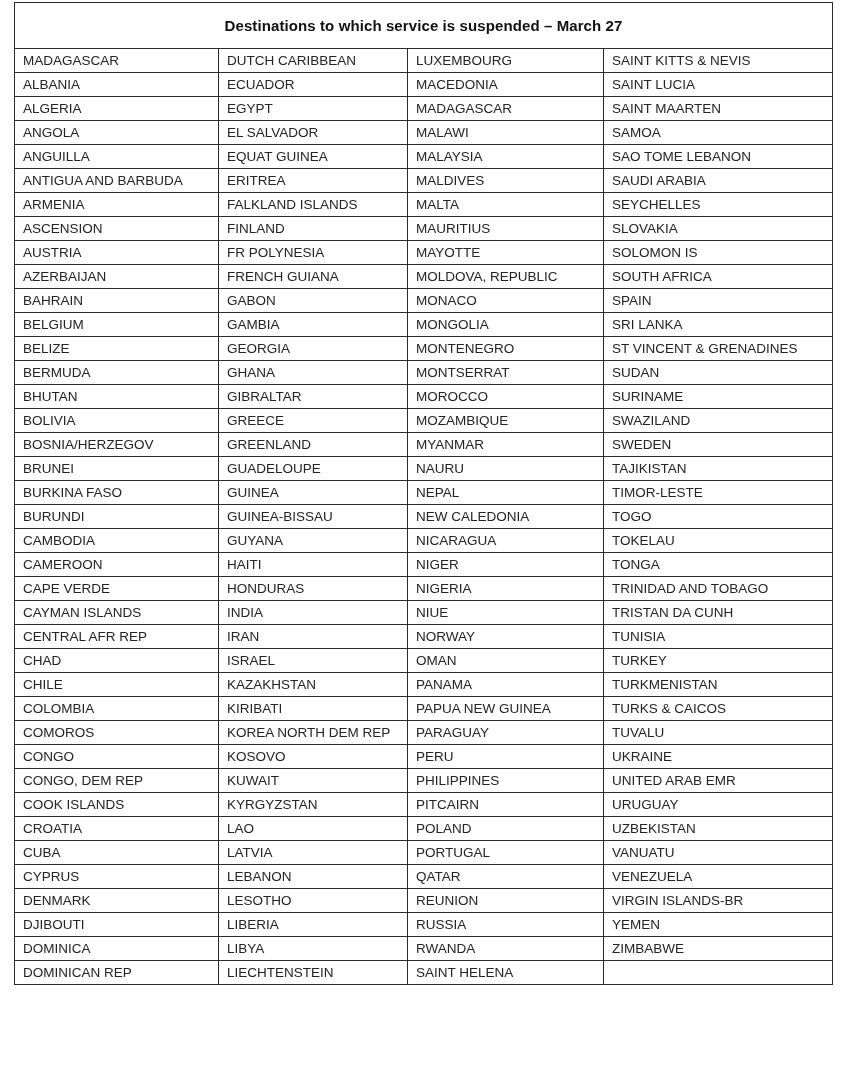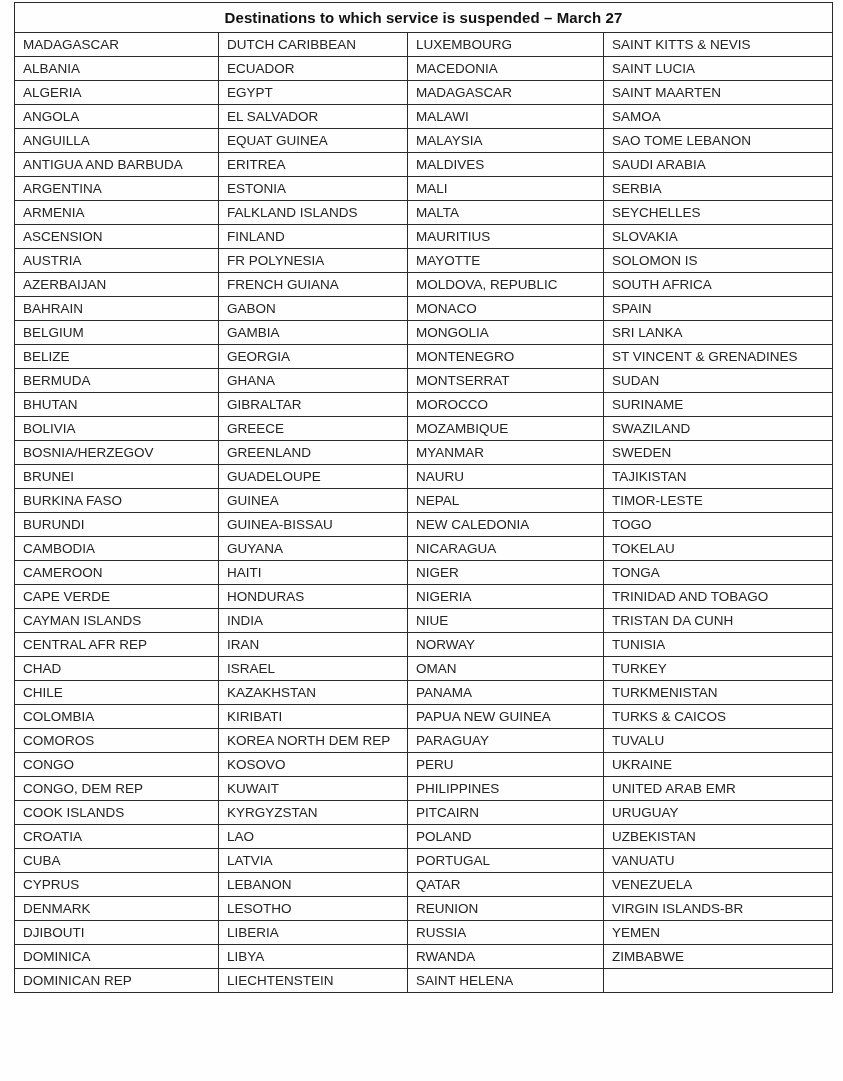--- a/index.html
+++ b/index.html
@@ -32,21 +32,21 @@
     padding: 0 0 0 8px;
     overflow: hidden;
     white-space: nowrap;
   }
   .doc-table th {
     height: 29px;
     text-align: center;
     font-size: 15px;
     font-weight: bold;
     letter-spacing: 0.1px;
-    padding: 0;
+    padding: 8px;
     color: #111111;
   }
   .doc-table td {
     height: 23px;
     font-size: 13.5px;
     font-weight: 400;
     vertical-align: middle;
     color: #242424;
   }
   col.c1 { width: 204px; }
@@ -102,26 +102,20 @@
           <td>MALAYSIA</td>
           <td>SAO TOME LEBANON</td>
         </tr>
         <tr>
           <td>ANTIGUA AND BARBUDA</td>
           <td>ERITREA</td>
           <td>MALDIVES</td>
           <td>SAUDI ARABIA</td>
         </tr>
         <tr>
-          <td>ARGENTINA</td>
-          <td>ESTONIA</td>
-          <td>MALI</td>
-          <td>SERBIA</td>
-        </tr>
-        <tr>
           <td>ARMENIA</td>
           <td>FALKLAND ISLANDS</td>
           <td>MALTA</td>
           <td>SEYCHELLES</td>
         </tr>
         <tr>
           <td>ASCENSION</td>
           <td>FINLAND</td>
           <td>MAURITIUS</td>
           <td>SLOVAKIA</td>

